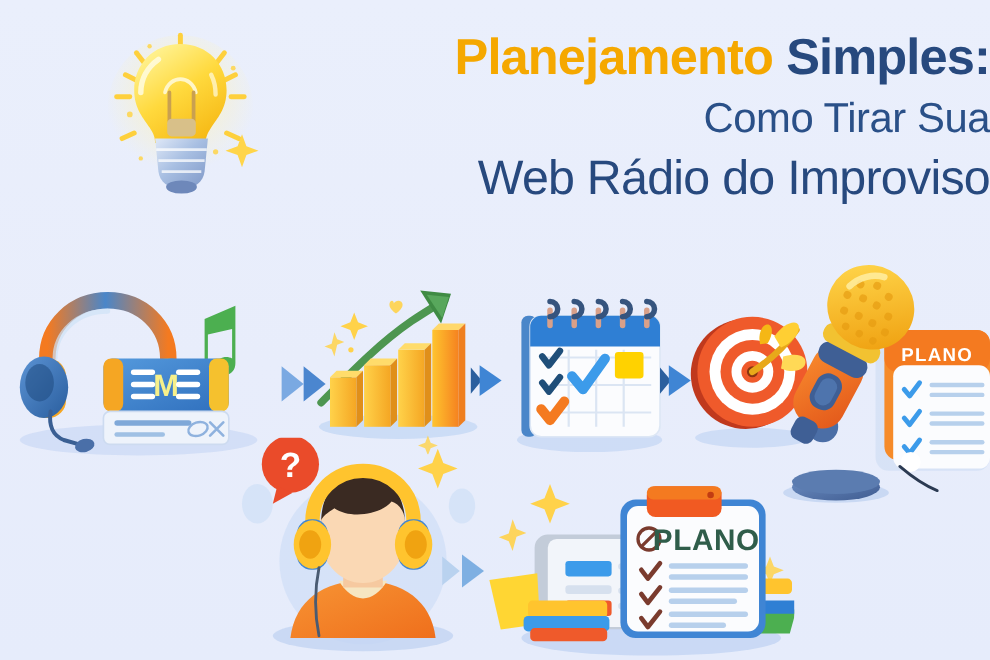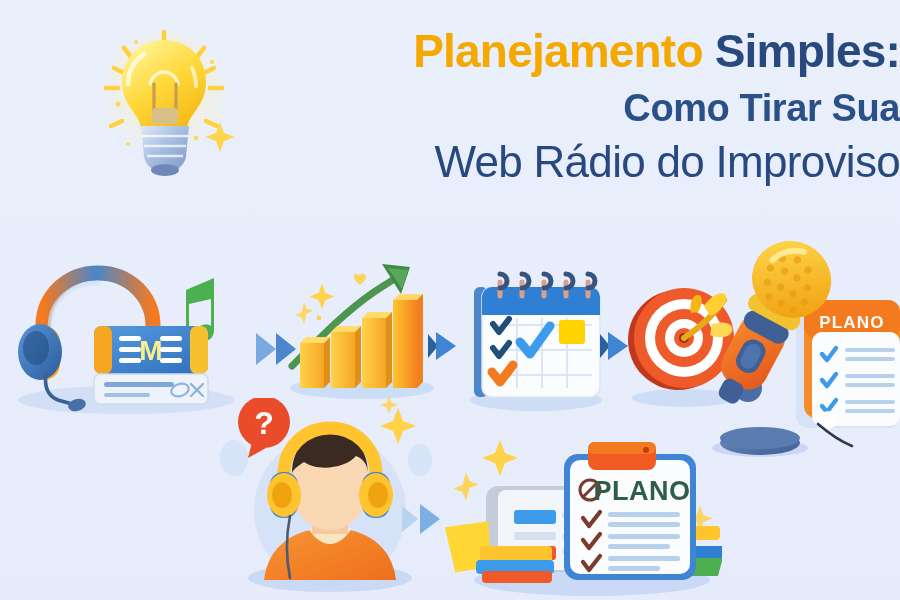--- a/index.html
+++ b/index.html
@@ -27,21 +27,21 @@
   }
   .line1 {
     font-size:46px; font-weight:700; letter-spacing:-0.8px;
     white-space:nowrap;
     padding-left:100px;
   }
   .t-amber { color:#f5a800; }
   .t-navy  { color:#27497e; }
   .line2 {
     margin-top:14px;
-    font-size:38px; font-weight:700; color:#2a5088;
+    font-size:38px; font-weight:400; color:#2a5088;
     letter-spacing:-0.4px;
   }
   .line3 {
     margin-top:12px;
     font-size:44px; font-weight:400; color:#27497e;
     letter-spacing:-0.7px;
   }
 
   
   .bulb-wrap { position:absolute; left:92px; top:26px; width:150px; height:170px; z-index:7; }

